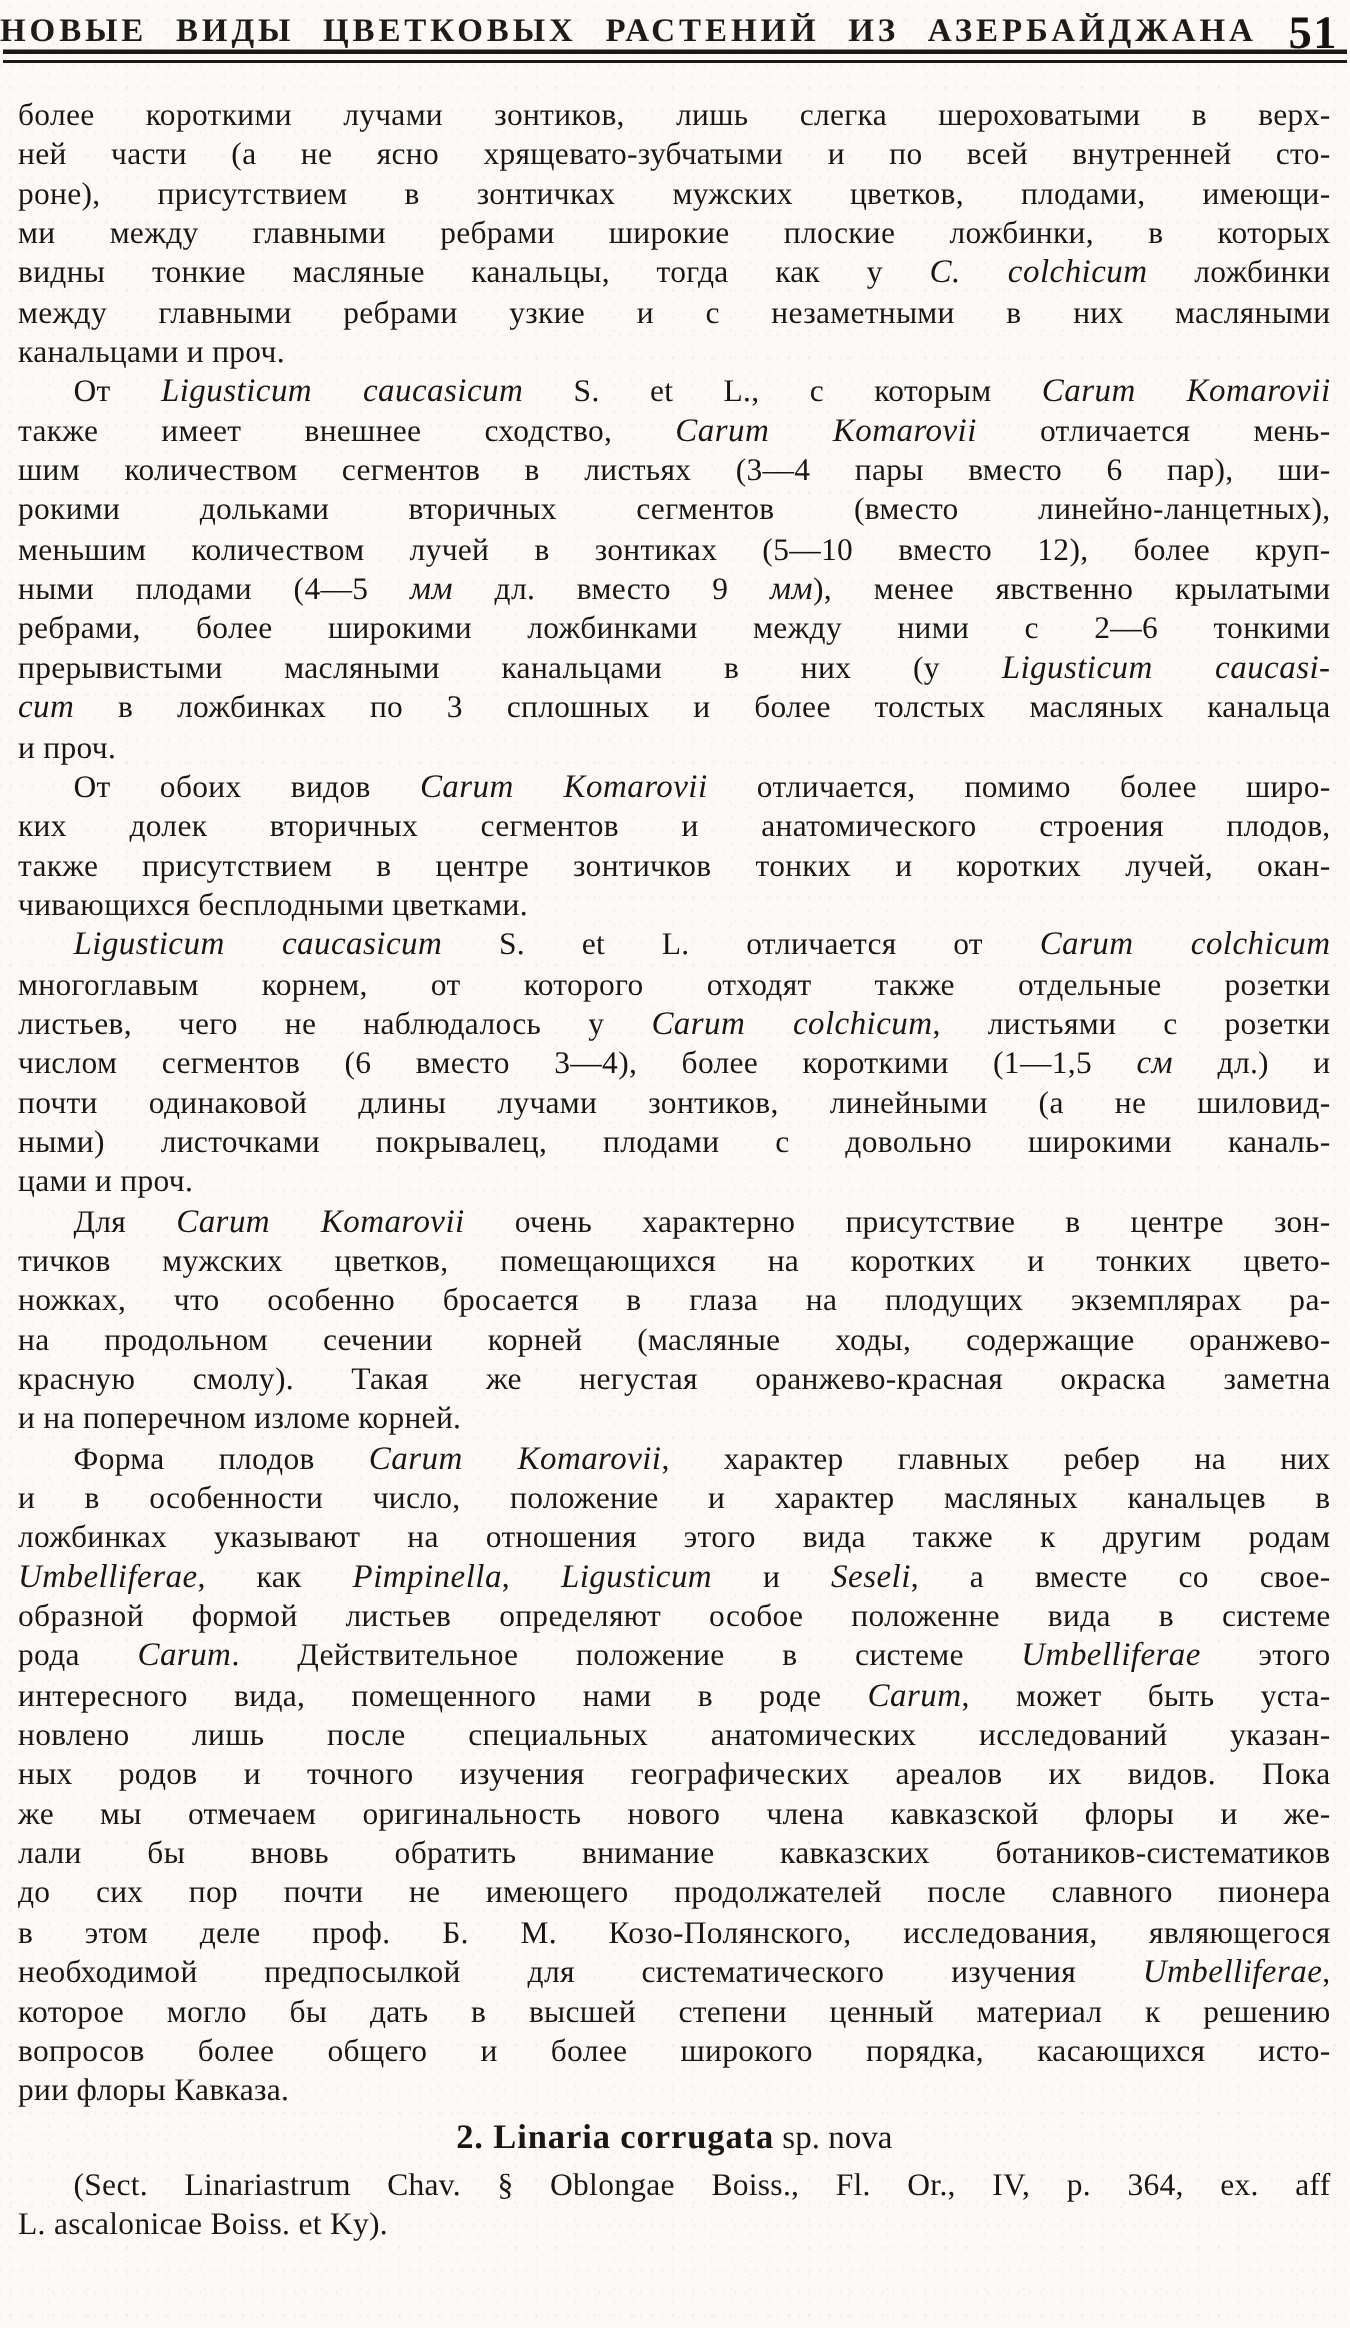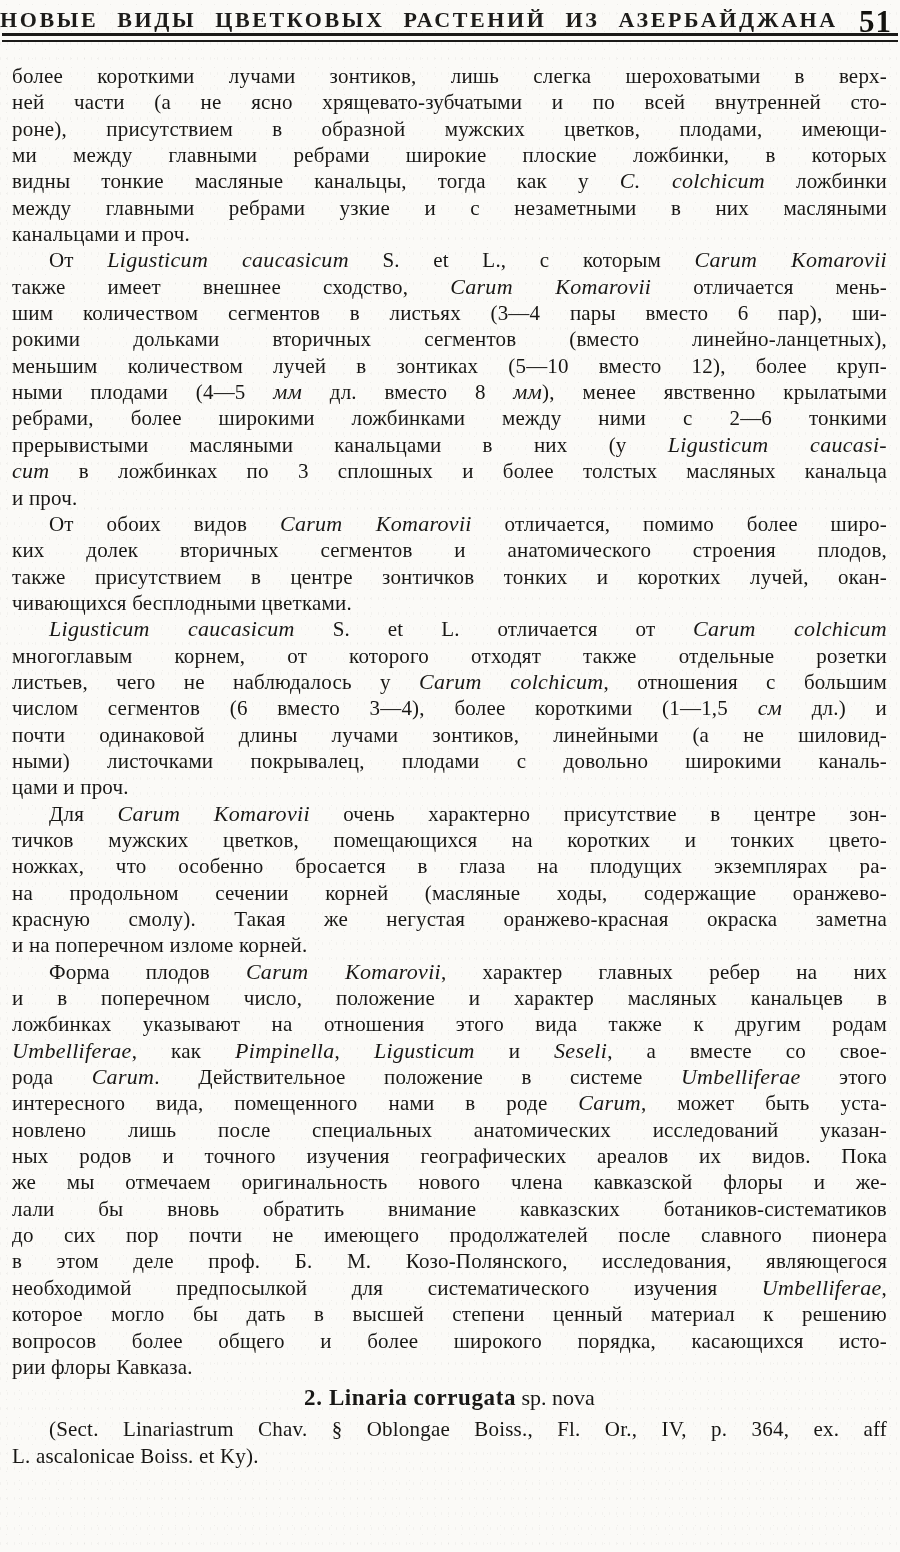--- a/index.html
+++ b/index.html
@@ -73,66 +73,67 @@
     <div class="header-title">НОВЫЕ ВИДЫ ЦВЕТКОВЫХ РАСТЕНИЙ ИЗ АЗЕРБАЙДЖАНА</div>
     <div class="page-number">51</div>
   </div>
 
   <div class="double-rule"></div>
 
   <div class="page-body">
       <div class="para">
         <div class="line"><span class="rm">более короткими лучами зонтиков, лишь слегка шероховатыми в верх-</span></div>
         <div class="line"><span class="rm">ней части (а не ясно хрящевато-зубчатыми и по всей внутренней сто-</span></div>
-        <div class="line"><span class="rm">роне), присутствием в образной мужских цветков, плодами, имеющи-</span></div>
+        <div class="line"><span class="rm">роне), присутствием в зонтичках мужских цветков, плодами, имеющи-</span></div>
         <div class="line"><span class="rm">ми между главными ребрами широкие плоские ложбинки, в которых</span></div>
         <div class="line"><span class="rm">видны тонкие масляные канальцы, тогда как у </span><span class="it">C. colchicum</span><span class="rm"> ложбинки</span></div>
         <div class="line"><span class="rm">между главными ребрами узкие и с незаметными в них масляными</span></div>
         <div class="line last"><span class="rm">канальцами и проч.</span></div>
       </div>
       <div class="para">
         <div class="line indent"><span class="rm">От </span><span class="it">Ligusticum caucasicum</span><span class="rm"> S. et L., с которым </span><span class="it">Carum Komarovii</span></div>
         <div class="line"><span class="rm">также имеет внешнее сходство, </span><span class="it">Carum Komarovii</span><span class="rm"> отличается мень-</span></div>
         <div class="line"><span class="rm">шим количеством сегментов в листьях (3—4 пары вместо 6 пар), ши-</span></div>
         <div class="line"><span class="rm">рокими дольками вторичных сегментов (вместо линейно-ланцетных),</span></div>
         <div class="line"><span class="rm">меньшим количеством лучей в зонтиках (5—10 вместо 12), более круп-</span></div>
-        <div class="line"><span class="rm">ными плодами (4—5 </span><span class="it">мм</span><span class="rm"> дл. вместо 8 </span><span class="it">мм</span><span class="rm">), менее явственно крылатыми</span></div>
+        <div class="line"><span class="rm">ными плодами (4—5 </span><span class="it">мм</span><span class="rm"> дл. вместо 9 </span><span class="it">мм</span><span class="rm">), менее явственно крылатыми</span></div>
         <div class="line"><span class="rm">ребрами, более широкими ложбинками между ними с 2—6 тонкими</span></div>
         <div class="line"><span class="rm">прерывистыми масляными канальцами в них (у </span><span class="it">Ligusticum caucasi-</span></div>
         <div class="line"><span class="it">cum</span><span class="rm"> в ложбинках по 3 сплошных и более толстых масляных канальца</span></div>
         <div class="line last"><span class="rm">и проч.</span></div>
       </div>
       <div class="para">
         <div class="line indent"><span class="rm">От обоих видов </span><span class="it">Carum Komarovii</span><span class="rm"> отличается, помимо более широ-</span></div>
         <div class="line"><span class="rm">ких долек вторичных сегментов и анатомического строения плодов,</span></div>
         <div class="line"><span class="rm">также присутствием в центре зонтичков тонких и коротких лучей, окан-</span></div>
         <div class="line last"><span class="rm">чивающихся бесплодными цветками.</span></div>
       </div>
       <div class="para">
         <div class="line indent"><span class="it">Ligusticum caucasicum</span><span class="rm"> S. et L. отличается от </span><span class="it">Carum colchicum</span></div>
         <div class="line"><span class="rm">многоглавым корнем, от которого отходят также отдельные розетки</span></div>
-        <div class="line"><span class="rm">листьев, чего не наблюдалось у </span><span class="it">Carum colchicum</span><span class="rm">, отношения с большим</span></div>
+        <div class="line"><span class="rm">листьев, чего не наблюдалось у </span><span class="it">Carum colchicum</span><span class="rm">, листьями с розетки</span></div>
         <div class="line"><span class="rm">числом сегментов (6 вместо 3—4), более короткими (1—1,5 </span><span class="it">см</span><span class="rm"> дл.) и</span></div>
         <div class="line"><span class="rm">почти одинаковой длины лучами зонтиков, линейными (а не шиловид-</span></div>
         <div class="line"><span class="rm">ными) листочками покрывалец, плодами с довольно широкими каналь-</span></div>
         <div class="line last"><span class="rm">цами и проч.</span></div>
       </div>
       <div class="para">
         <div class="line indent"><span class="rm">Для </span><span class="it">Carum Komarovii</span><span class="rm"> очень характерно присутствие в центре зон-</span></div>
         <div class="line"><span class="rm">тичков мужских цветков, помещающихся на коротких и тонких цвето-</span></div>
         <div class="line"><span class="rm">ножках, что особенно бросается в глаза на плодущих экземплярах ра-</span></div>
         <div class="line"><span class="rm">на продольном сечении корней (масляные ходы, содержащие оранжево-</span></div>
         <div class="line"><span class="rm">красную смолу). Такая же негустая оранжево-красная окраска заметна</span></div>
         <div class="line last"><span class="rm">и на поперечном изломе корней.</span></div>
       </div>
       <div class="para">
         <div class="line indent"><span class="rm">Форма плодов </span><span class="it">Carum Komarovii</span><span class="rm">, характер главных ребер на них</span></div>
-        <div class="line"><span class="rm">и в поперечном число, положение и характер масляных канальцев в</span></div>
+        <div class="line"><span class="rm">и в особенности число, положение и характер масляных канальцев в</span></div>
         <div class="line"><span class="rm">ложбинках указывают на отношения этого вида также к другим родам</span></div>
         <div class="line"><span class="it">Umbelliferae</span><span class="rm">, как </span><span class="it">Pimpinella</span><span class="rm">, </span><span class="it">Ligusticum</span><span class="rm"> и </span><span class="it">Seseli</span><span class="rm">, а вместе со свое-</span></div>
+        <div class="line"><span class="rm">образной формой листьев определяют особое положенне вида в системе</span></div>
         <div class="line"><span class="rm">рода </span><span class="it">Carum</span><span class="rm">. Действительное положение в системе </span><span class="it">Umbelliferae</span><span class="rm"> этого</span></div>
         <div class="line"><span class="rm">интересного вида, помещенного нами в роде </span><span class="it">Carum</span><span class="rm">, может быть уста-</span></div>
         <div class="line"><span class="rm">новлено лишь после специальных анатомических исследований указан-</span></div>
         <div class="line"><span class="rm">ных родов и точного изучения географических ареалов их видов. Пока</span></div>
         <div class="line"><span class="rm">же мы отмечаем оригинальность нового члена кавказской флоры и же-</span></div>
         <div class="line"><span class="rm">лали бы вновь обратить внимание кавказских ботаников-систематиков</span></div>
         <div class="line"><span class="rm">до сих пор почти не имеющего продолжателей после славного пионера</span></div>
         <div class="line"><span class="rm">в этом деле проф. Б. М. Козо-Полянского, исследования, являющегося</span></div>
         <div class="line"><span class="rm">необходимой предпосылкой для систематического изучения </span><span class="it">Umbelliferae</span><span class="rm">,</span></div>
         <div class="line"><span class="rm">которое могло бы дать в высшей степени ценный материал к решению</span></div>

